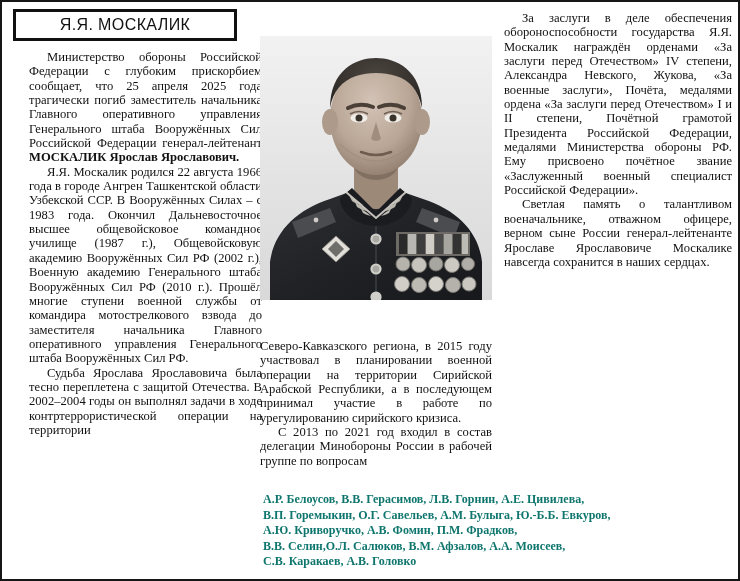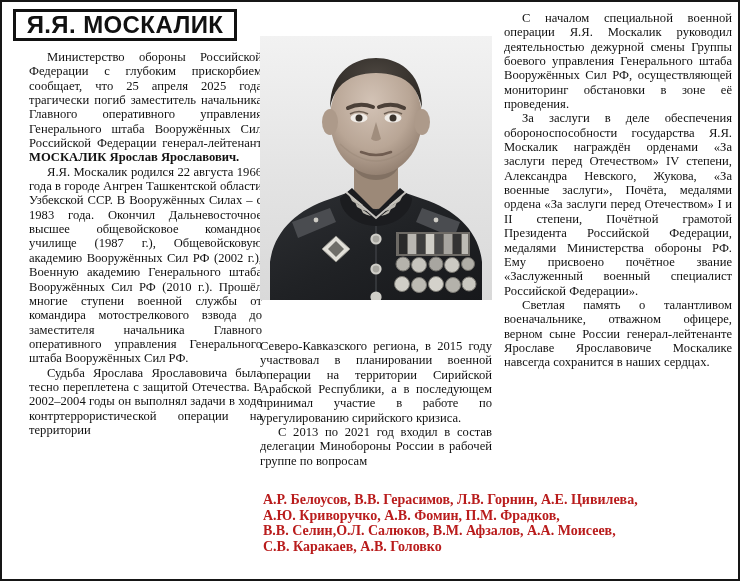--- a/index.html
+++ b/index.html
@@ -33,22 +33,22 @@
     height: 32px;
     box-sizing: border-box;
     border: 3px solid #111111;
     background: #ffffff;
     display: flex;
     align-items: center;
     justify-content: center;
   }
   #headline-text {
     font-family: "Liberation Sans", "DejaVu Sans", sans-serif;
-    font-weight: bold;
-    font-size: 24px;
+    font-weight: normal;
+    font-size: 16px;
     letter-spacing: 0.4px;
     color: #111111;
     white-space: nowrap;
     text-align: center;
   }
 
   
   .col {
     position: absolute;
     box-sizing: border-box;
@@ -98,23 +98,23 @@
   #portrait svg { display: block; }
 
   
   #signature-block {
     position: absolute;
     left: 261px;
     top: 490px;
     width: 470px;
     font-family: "Liberation Serif", "DejaVu Serif", serif;
     font-weight: bold;
-    font-size: 14px;
+    font-size: 12px;
     line-height: 15.6px;
-    color: #b91c1c;
+    color: #0f766e;
     text-align: left;
   }
   #signature-block .sig-line { white-space: nowrap; }
 
   
 </style>
 </head>
 <body>
 
 <div id="page">
@@ -256,30 +256,28 @@
     <p class="noindent">
       <span>Северо-Кавказского региона, в 2015 году участвовал в планировании военной операции на территории Сирийской Арабской Республики, а в последующем принимал участие в работе по урегулированию сирийского кризиса.</span>
     </p>
     <p>
       <span>С 2013 по 2021 год входил в состав делегации Минобороны России в рабочей группе по вопросам</span>
     </p>
   </div>
 
   <div id="col3" class="col">
     <p>
-      <span>С началом специальной военной операции Я.Я. Москалик руководил деятельностью дежурной смены Группы боевого управления Генерального штаба Вооружённых Сил РФ, осуществляющей мониторинг обстановки в зоне её проведения.</span>
-    </p>
-    <p>
       <span>За заслуги в деле обеспечения обороноспособности государства Я.Я. Москалик награждён орденами «За заслуги перед Отечеством» IV степени, Александра Невского, Жукова, «За военные заслуги», Почёта, медалями ордена «За заслуги перед Отечеством» I и II степени, Почётной грамотой Президента Российской Федерации, медалями Министерства обороны РФ. Ему присвоено почётное звание «Заслуженный военный специалист Российской Федерации».</span>
     </p>
     <p>
       <span>Светлая память о талантливом военачальнике, отважном офицере, верном сыне России генерал-лейтенанте Ярославе Ярославовиче Москалике навсегда сохранится в наших сердцах.</span>
     </p>
   </div>
 
   <div id="signature-block">
     <div class="sig-line">А.Р. Белоусов, В.В. Герасимов, Л.В. Горнин, А.Е. Цивилева,</div>
+    <div class="sig-line">В.П. Горемыкин, О.Г. Савельев, А.М. Булыга, Ю.-Б.Б. Евкуров,</div>
     <div class="sig-line">А.Ю. Криворучко, А.В. Фомин, П.М. Фрадков,</div>
     <div class="sig-line">В.В. Селин,О.Л. Салюков, В.М. Афзалов, А.А. Моисеев,</div>
     <div class="sig-line">С.В. Каракаев, А.В. Головко</div>
   </div>
 
 </div>
 
 </body></html>

